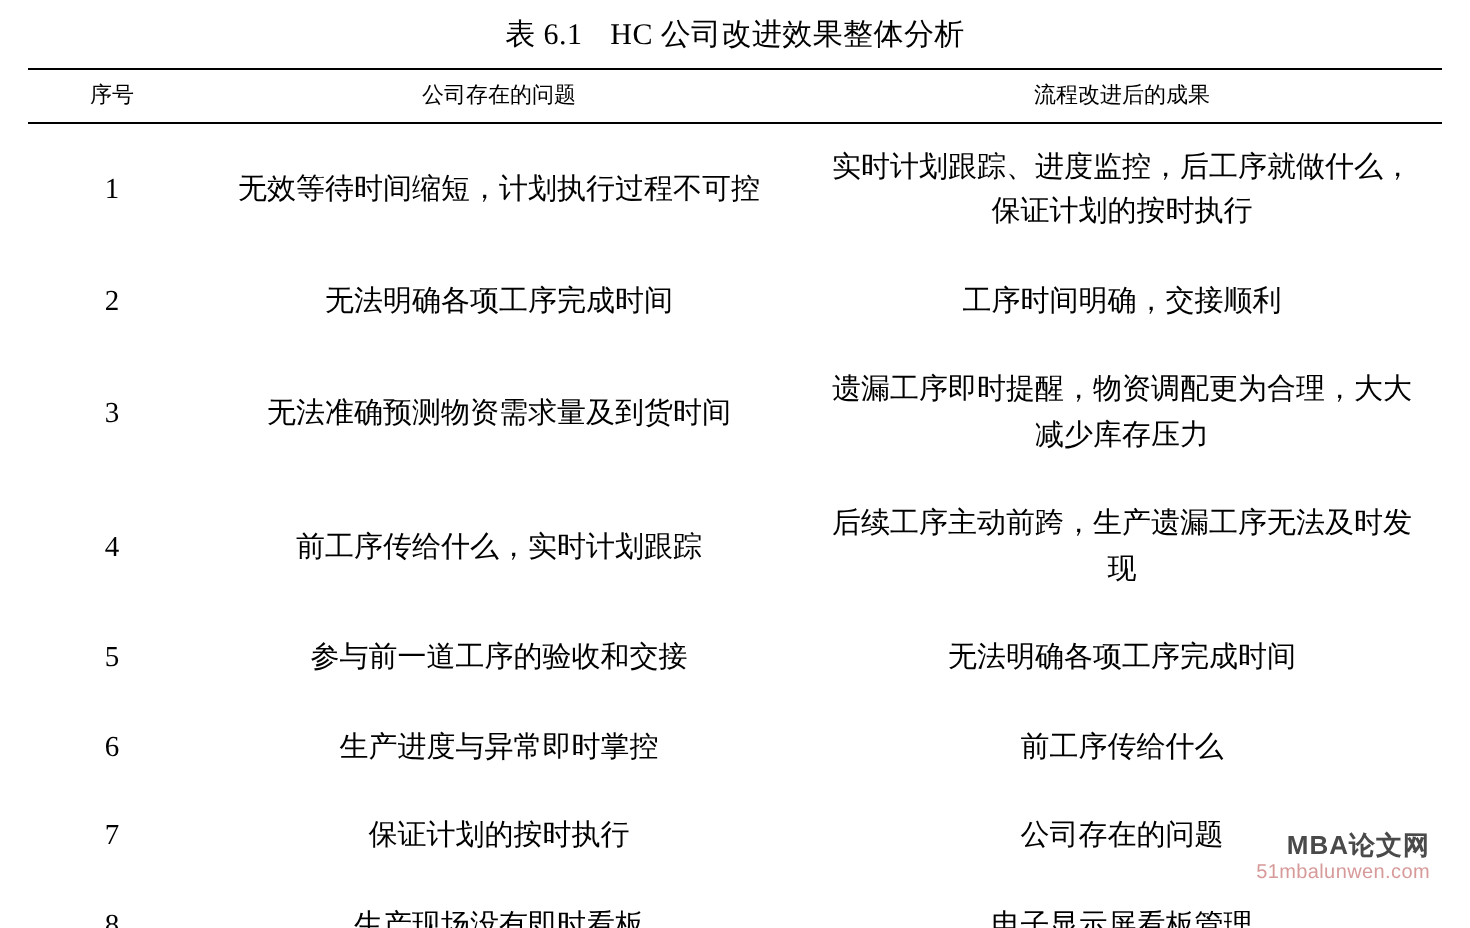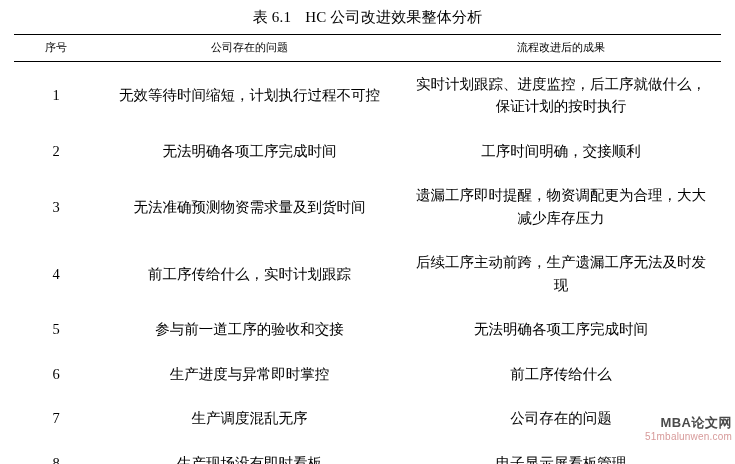--- a/index.html
+++ b/index.html
@@ -61,21 +61,21 @@
   }
   tbody tr:last-child td {
     border-bottom: 1.6px solid #000;
     padding-bottom: 11px;
   }
   td.num {
     font-family: "Liberation Serif", "DejaVu Serif", serif;
   }
   .watermark {
     position: absolute;
-    right: 3px;
+    right: 20px;
     bottom: 22px;
     text-align: right;
     line-height: 1.15;
   }
   .wm-main {
     font-family: "Liberation Sans", sans-serif;
     font-size: 13px;
     color: #4a4a4a;
     letter-spacing: 0.5px;
     font-weight: bold;
@@ -135,21 +135,21 @@
         <td>参与前一道工序的验收和交接</td>
         <td>无法明确各项工序完成时间</td>
       </tr>
       <tr>
         <td class="num">6</td>
         <td>生产进度与异常即时掌控</td>
         <td>前工序传给什么</td>
       </tr>
       <tr>
         <td class="num">7</td>
-        <td>生产调度混乱无序</td>
+        <td>保证计划的按时执行</td>
         <td>公司存在的问题</td>
       </tr>
       <tr>
         <td class="num">8</td>
         <td>生产现场没有即时看板</td>
         <td>电子显示屏看板管理</td>
       </tr>
     </tbody>
   </table>
 

